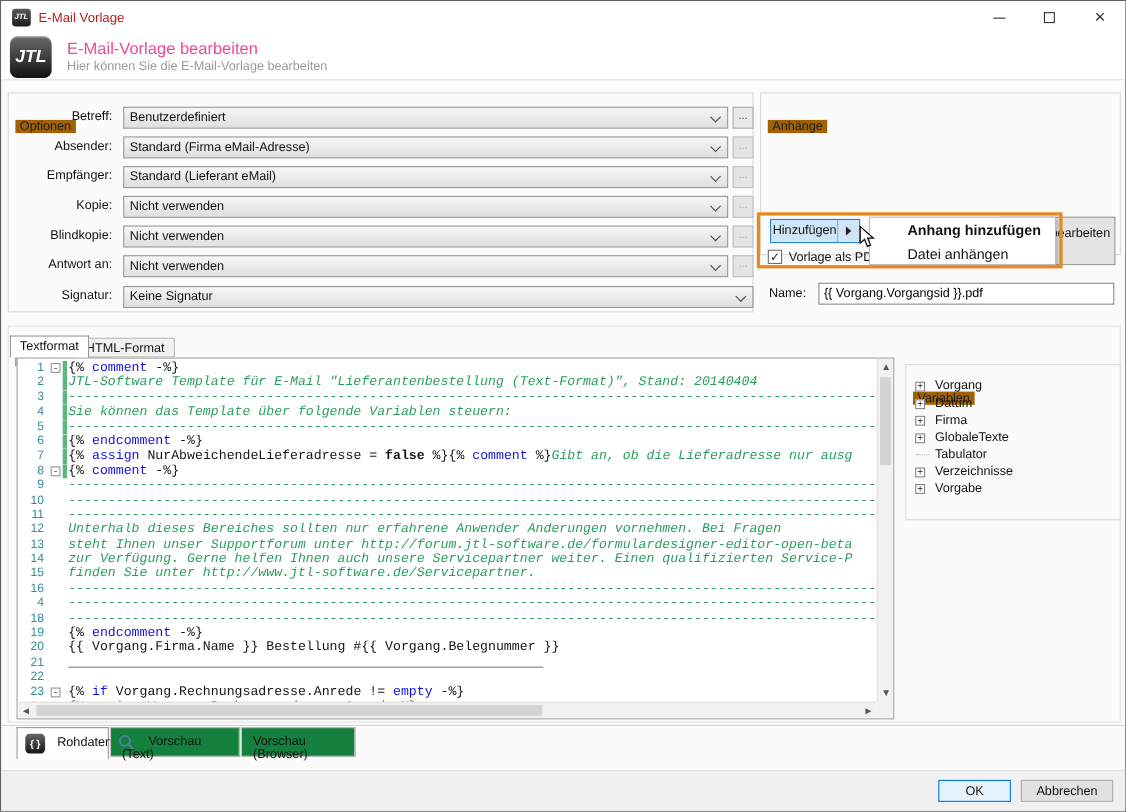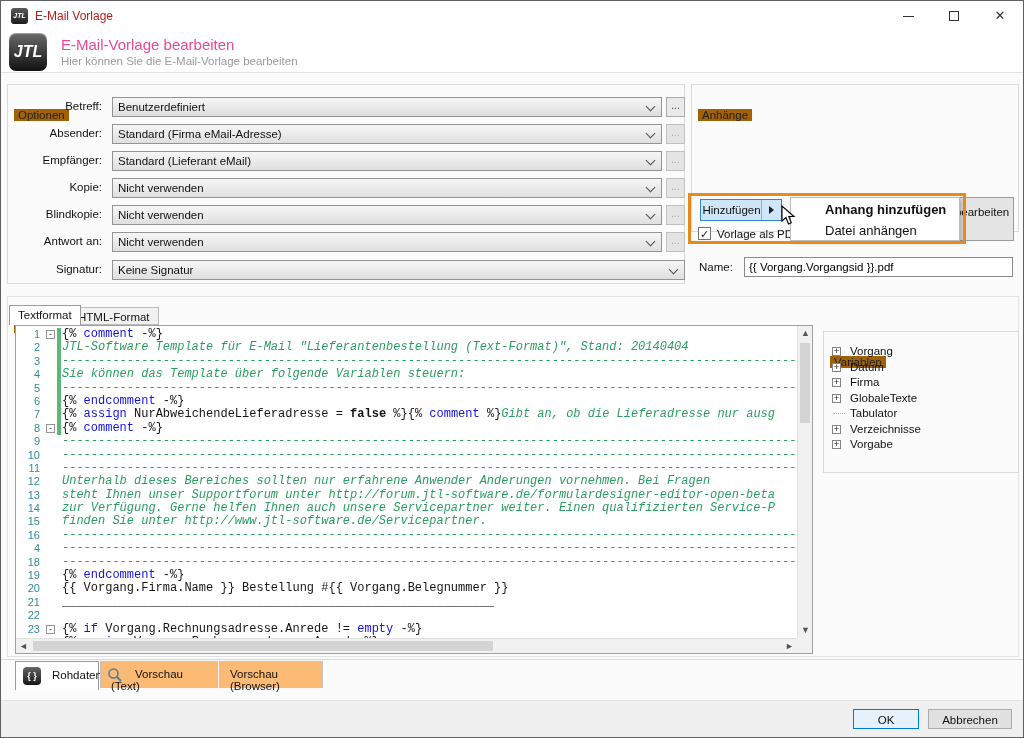--- a/index.html
+++ b/index.html
@@ -98,21 +98,21 @@
   
   .tree{position:absolute;left:6px;top:12px;right:6px;bottom:4px;}
   .tree-item{position:relative;height:15.5px;}
   .expander{position:absolute;left:2px;top:3px;width:9px;height:9px;border:1px solid #848484;background:#fff;
     font-size:9px;line-height:7px;text-align:center;color:#222;}
   .expander::before{content:'+';}
   .tree-label{position:absolute;left:20px;top:1px;font-size:11.5px;white-space:nowrap;}
   .tree-stub{position:absolute;left:3px;top:7px;width:12px;border-top:1px dotted #b4b4b4;}
   
   .bottom-strip-line{position:absolute;left:0;top:658px;width:100%;height:0;border-top:1px solid #d8d8d8;}
-  .btab{position:absolute;top:660px;height:27px;font-size:11.5px;background:#fdba74;border:1px solid #c4c4c4;padding:6px 10px 0 10px;}
+  .btab{position:absolute;top:660px;height:27px;font-size:11.5px;background:#15803d;border:1px solid #c4c4c4;padding:6px 10px 0 10px;}
   .btab.active{background:#fff;border:1px solid #9a9a9a;border-bottom:none;height:29px;padding-top:7px;}
   .braces-icon{position:absolute;left:7px;top:5px;width:18px;height:18px;border-radius:4px;
     background:linear-gradient(#666,#161616);color:#fff;font-size:9px;font-weight:bold;line-height:18px;text-align:center;}
   .braces-icon::before{content:'{ }';}
   .btab-label-with-icon{margin-left:24px;}
   
   .footer{position:absolute;left:0;top:699px;width:100%;height:39px;background:#f0f0f0;border-top:1px solid #e0e0e0;}
   .btn{position:absolute;top:8px;height:20px;background:#e1e1e1;border:1px solid #adadad;
     font-size:11.5px;text-align:center;padding-top:4px;}
   .btn.focused{border:1px solid #0078d7;background:#e5f1fb;}

